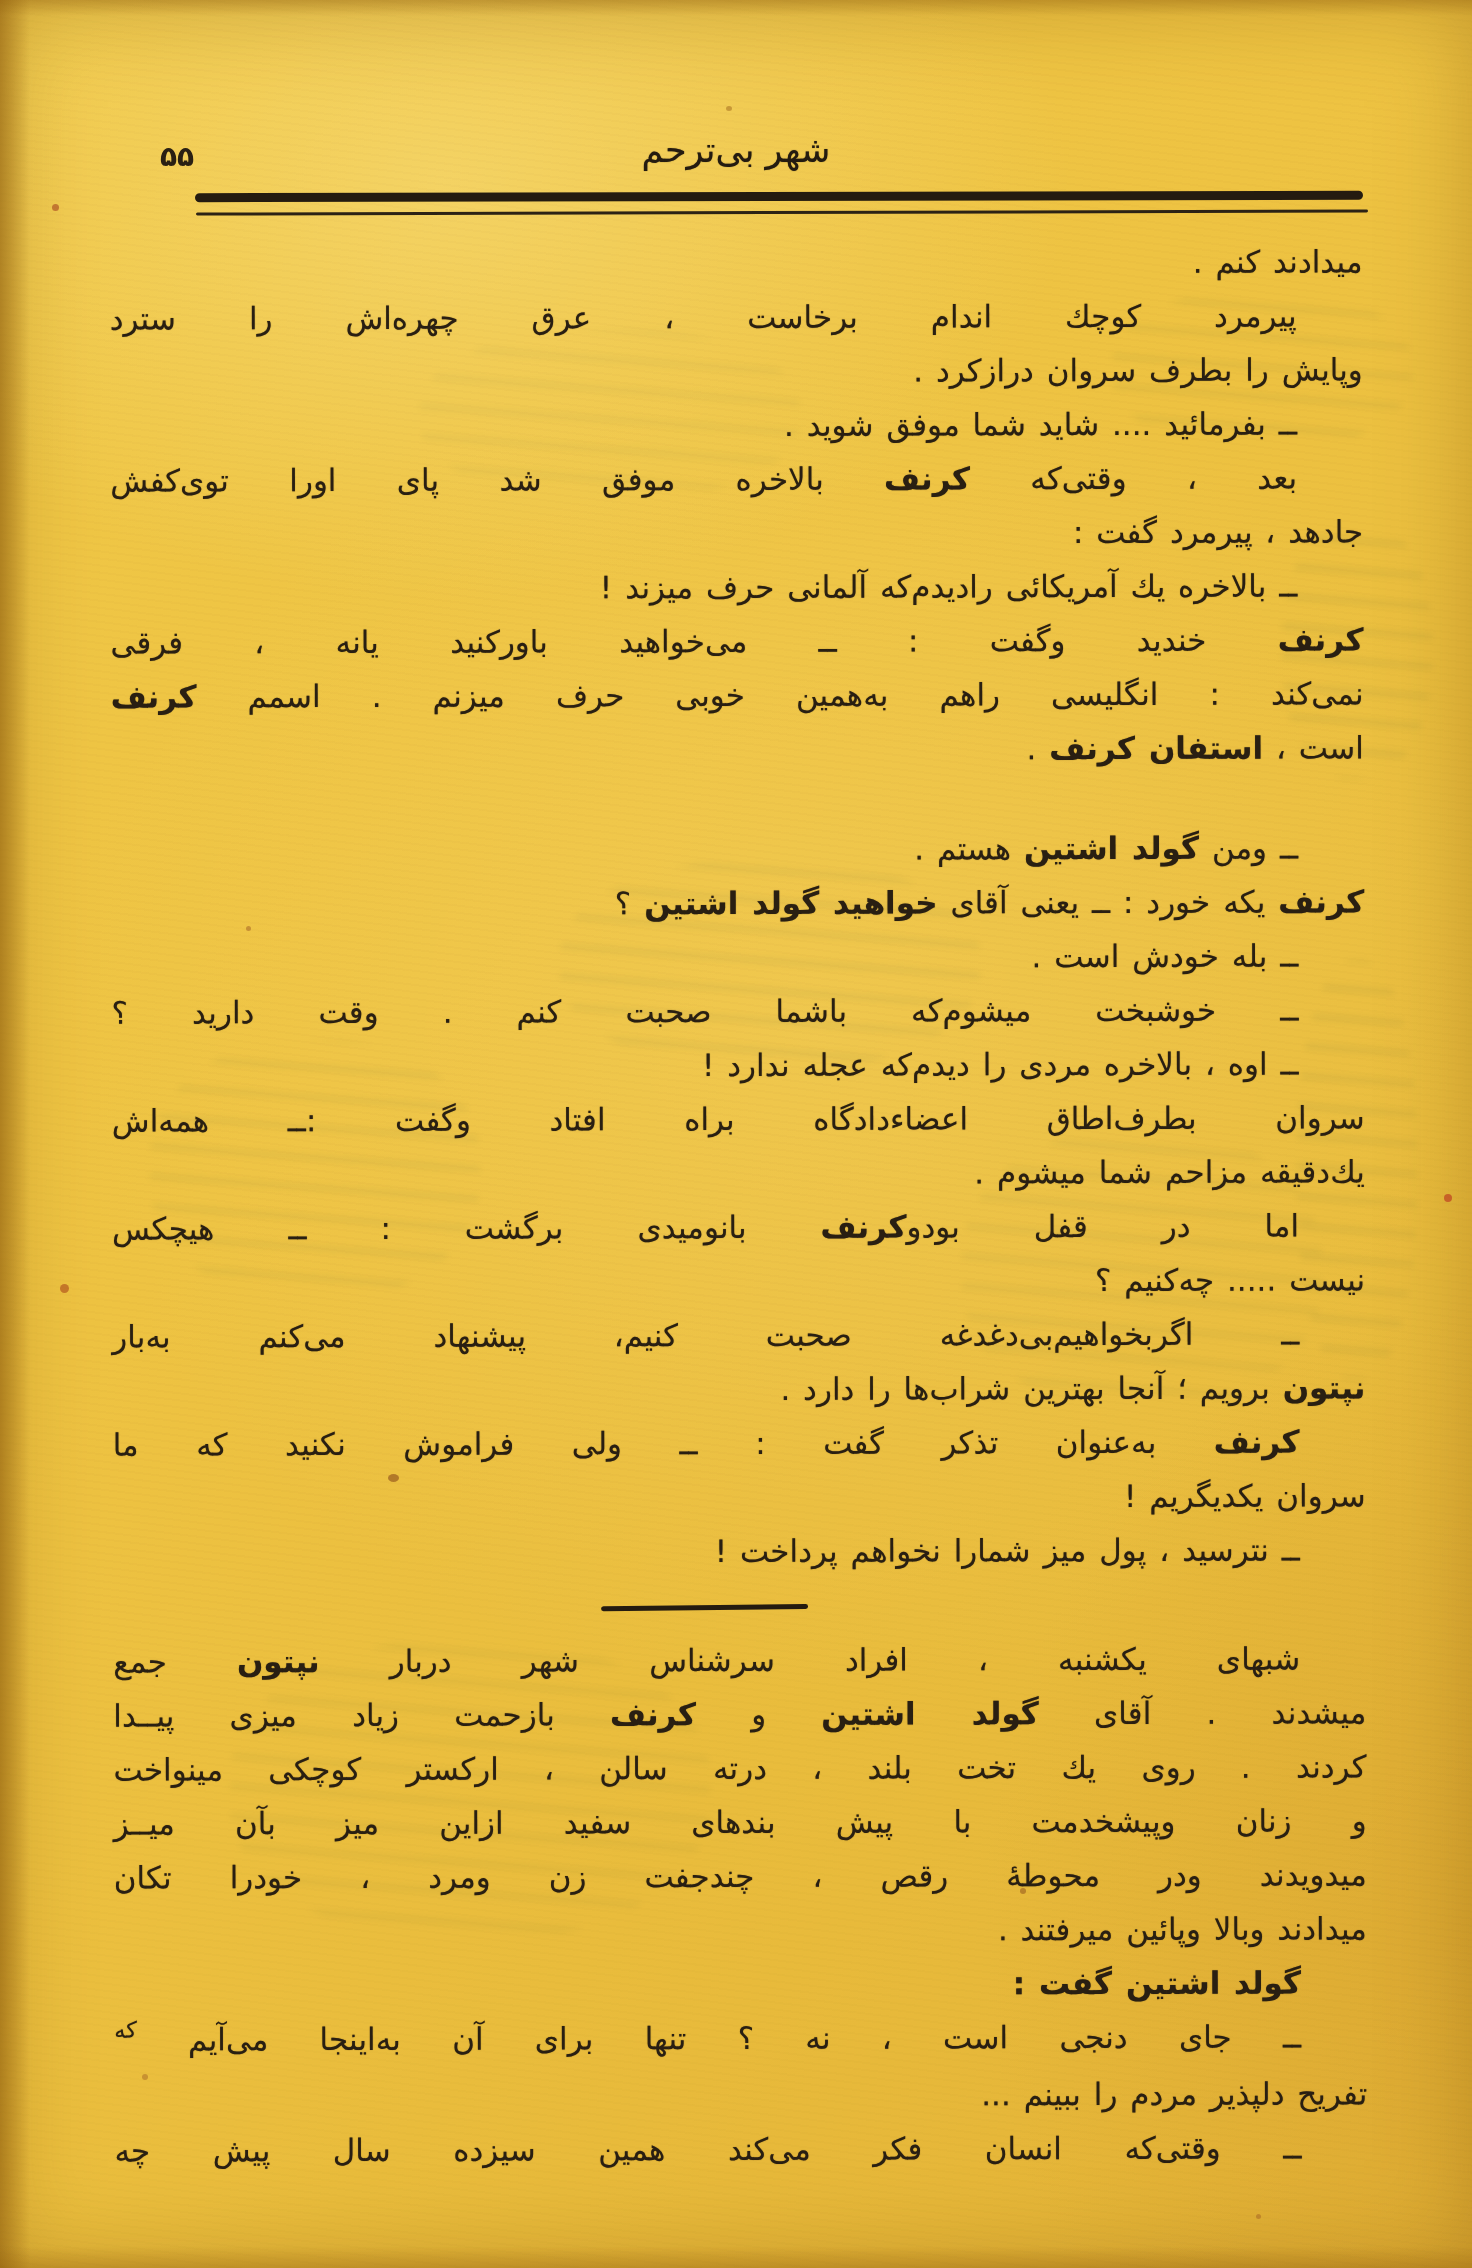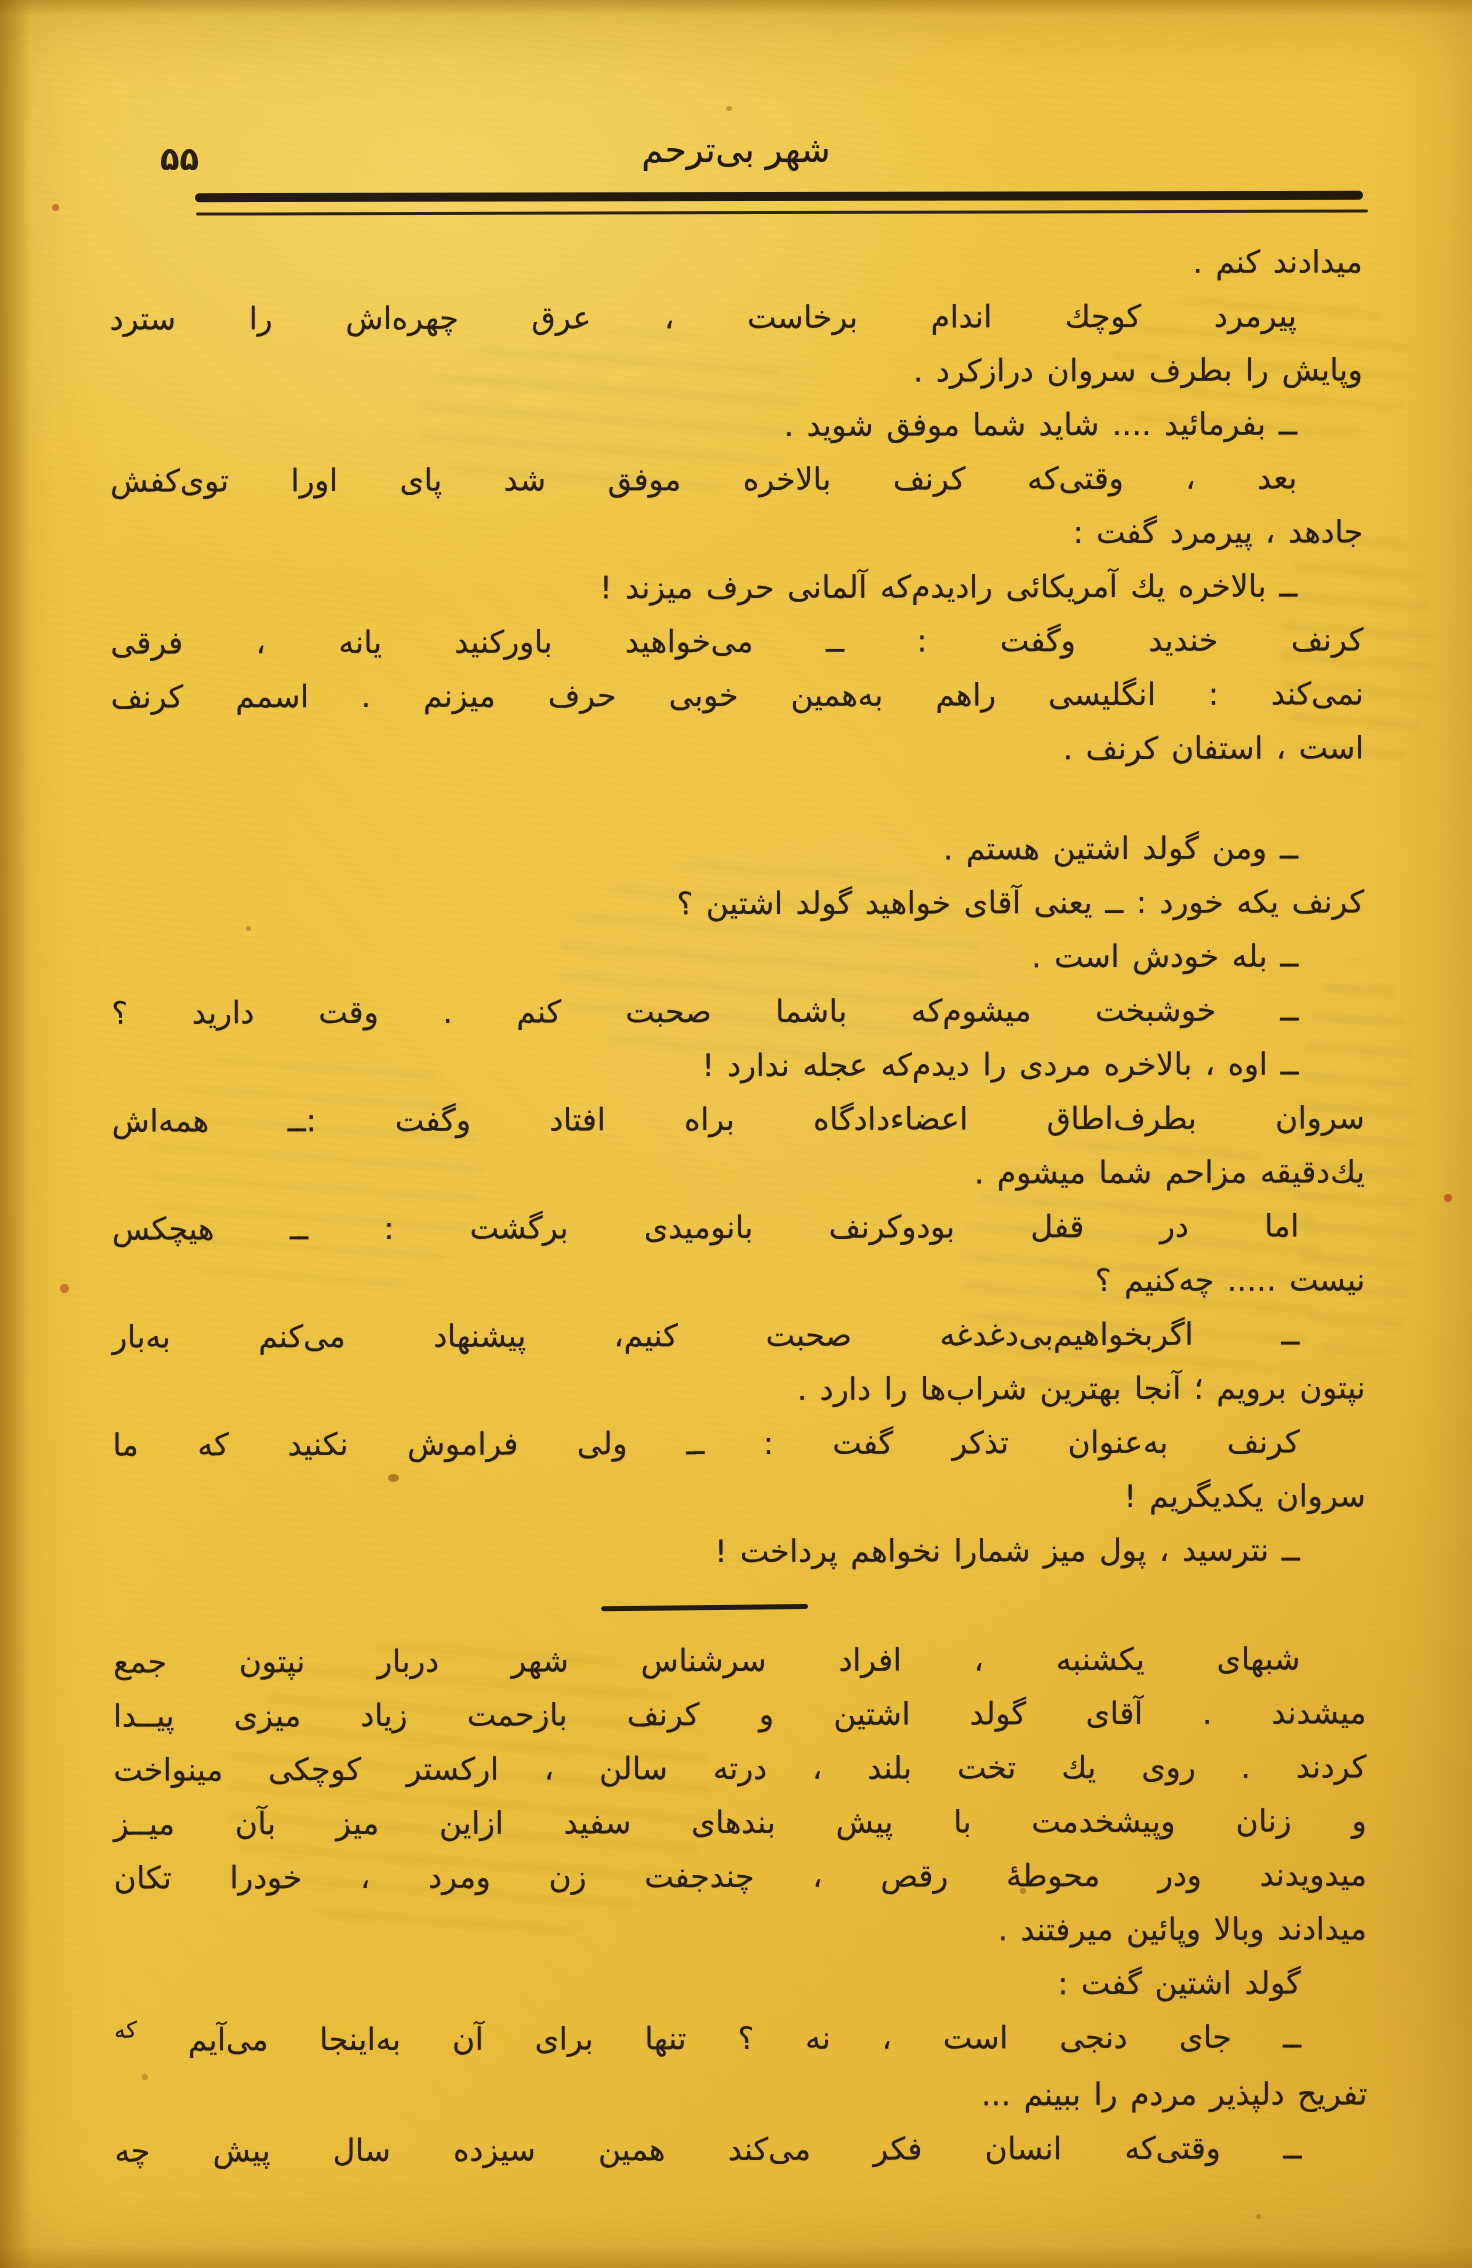--- a/index.html
+++ b/index.html
@@ -39,42 +39,42 @@
   .b3{left:560px;top:860px;width:420px;height:210px;}
   .b4{left:150px;top:1040px;width:330px;height:260px;}
   .b5{right:150px;top:1130px;width:360px;height:280px;opacity:.12;}
   .b6{left:230px;top:1640px;width:480px;height:300px;opacity:.12;}
   .b7{right:55px;top:960px;width:120px;height:420px;opacity:.16;}
   .b8{left:420px;top:330px;width:380px;height:170px;opacity:.10;}
 
   .speck{position:absolute;border-radius:50%;pointer-events:none;}
 
   
-  .page-number{position:absolute;left:160px;top:140px;font-size:32px;font-weight:bold;color:#2a2013;}
+  .page-number{position:absolute;left:160px;top:140px;font-size:28px;font-weight:bold;color:#2a2013;}
   .running-title{position:absolute;left:50%;top:130px;transform:translateX(-50%);
     font-size:35px;font-weight:normal;color:#241b10;letter-spacing:1px;
     text-shadow:0 0 1px rgba(36,27,16,.6);}
   .rule-thick{position:absolute;right:109px;left:195px;top:192px;height:9px;
     background:#241b10;border-radius:5px;transform:rotate(-.12deg);}
   .rule-thin{position:absolute;right:104px;left:196px;top:211px;height:3px;
     background:#2c2215;border-radius:2px;transform:rotate(-.15deg);}
 
   
   .text-body{
     position:absolute;top:236px;right:107px;left:112px;
     color:#291f12;font-size:31px;line-height:54px;
     word-spacing:3px;
     text-shadow:0 0 1px rgba(41,31,18,.55);
     transform:rotate(-.15deg);
   }
   .line{text-align:right;}
   .line.stretch{text-align:justify;text-align-last:justify;}
   .line.indent{padding-right:66px;}
   .line.gap{margin-top:46px;}
-  .b{font-weight:normal;margin-top:29px;}
+  .b{font-weight:bold;margin-top:29px;}
   .sup{font-size:.72em;position:relative;top:-13px;}
   .divider{width:207px;height:5px;background:#241b10;border-radius:3px;
     margin:27px auto 23px;transform:translateX(-35px) rotate(-.5deg);}
 </style>
 </head>
 <body>
 
 <div class="page">
 
   <div class="grain"></div>

